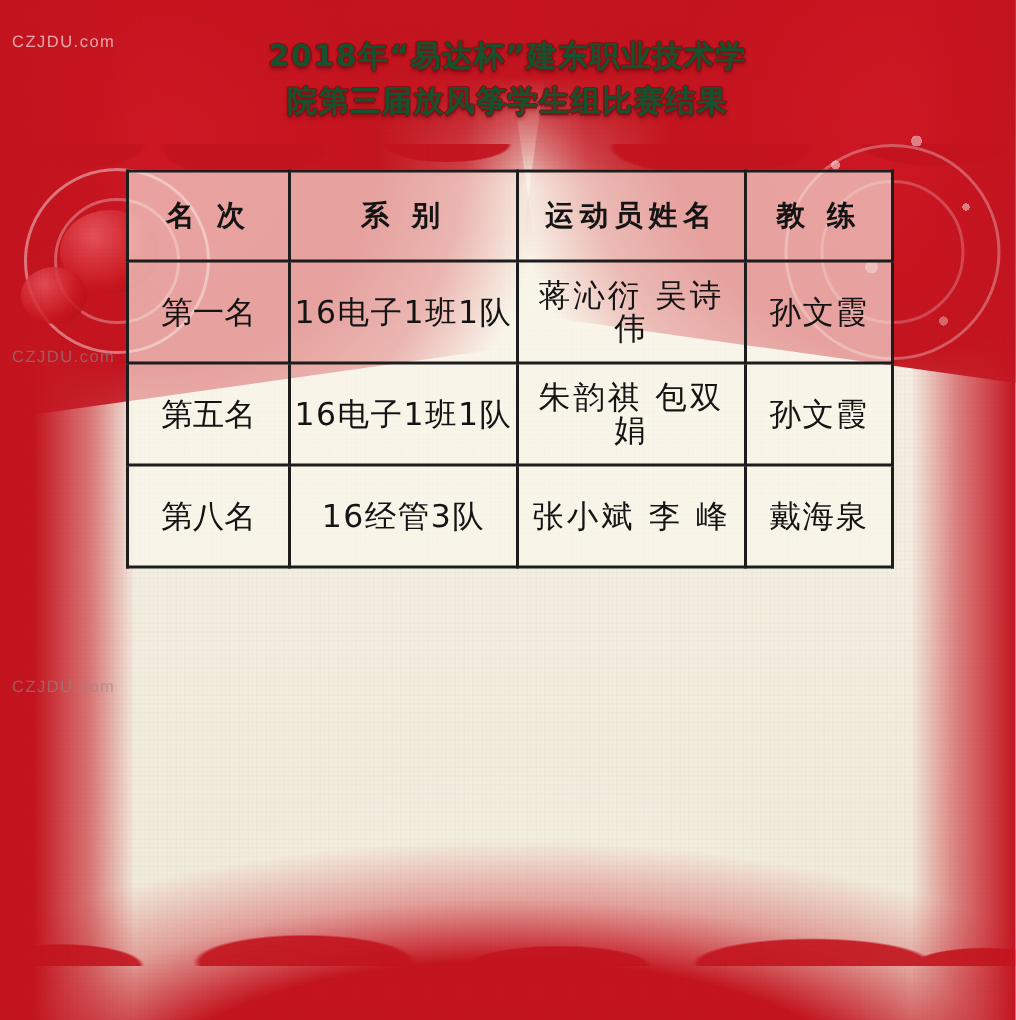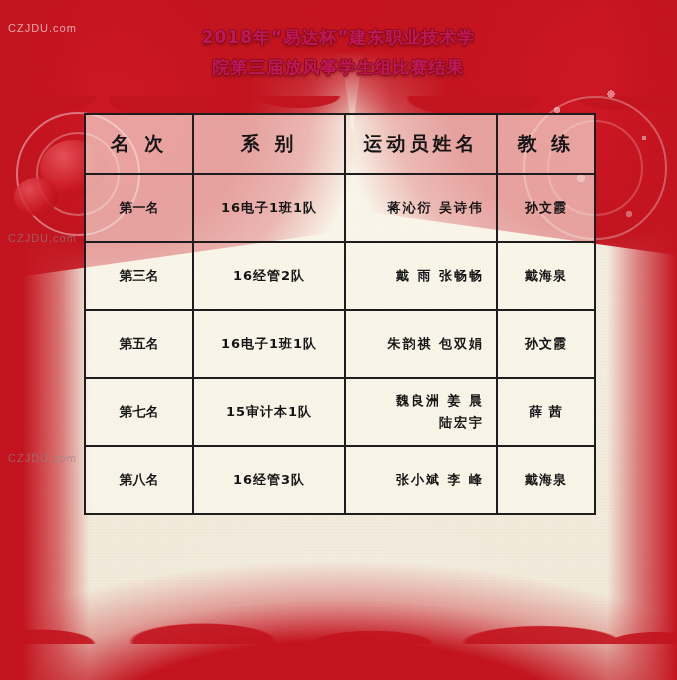--- a/index.html
+++ b/index.html
@@ -159,23 +159,23 @@
   .title-wrap {
     position: absolute;
     left: 0; right: 0;
     top: 22px;
     text-align: center;
     z-index: 5;
   }
   .title-line {
     font-family: "DejaVu Sans", "Liberation Sans", sans-serif;
     font-weight: bold;
-    font-size: 17px;
+    font-size: 20px;
     line-height: 30px;
-    color: #be185d;
+    color: #14532d;
     letter-spacing: 1px;
     text-shadow:
       0 1px 0 #8c0d14,
       0 -1px 0 #8c0d14,
       1px 0 0 #8c0d14,
       -1px 0 0 #8c0d14,
       0 2px 3px rgba(80,6,10,0.55);
   }
 
   
@@ -192,36 +192,36 @@
     background: rgba(252,248,238,0.62);
     table-layout: fixed;
   }
   table.result td,
   table.result th {
     border: 2px solid #1d1d1d;
     text-align: center;
     vertical-align: middle;
     font-family: "DejaVu Sans", "Liberation Sans", sans-serif;
     color: #141414;
-    padding: 0 12px;
+    padding: 0 2px;
   }
   table.result thead th {
     height: 58px;
     font-size: 19px;
     font-weight: bold;
     letter-spacing: 4px;
   }
   table.result tbody td {
     height: 66px;
-    font-size: 13px;
-    font-weight: bold;
+    font-size: 21px;
+    font-weight: normal;
     letter-spacing: 1px;
   }
   table.result tbody td.rank { letter-spacing: 0px; }
-  table.result tbody td.athletes { letter-spacing: 2px; text-align: right; }
+  table.result tbody td.athletes { letter-spacing: 2px; }
   table.result tbody td.athletes span { display: block; line-height: 22px; }
   table.result tbody tr:last-child td { border-bottom-width: 2px; }
 
   col.c-rank   { width: 108px; }
   col.c-dept   { width: 152px; }
   col.c-ath    { width: 152px; }
   col.c-coach  { width: 98px; }
 </style>
 </head>
 <body>
@@ -274,43 +274,26 @@
       <tbody id="result-body">
           <tr>
             <td class="rank">第一名</td>
             <td class="dept">16电子1班1队</td>
             <td class="athletes">
               <span>蒋沁衍  吴诗伟</span>
             </td>
             <td class="coach">孙文霞</td>
           </tr>
           <tr>
-            <td class="rank">第三名</td>
-            <td class="dept">16经管2队</td>
-            <td class="athletes">
-              <span>戴  雨  张畅畅</span>
-            </td>
-            <td class="coach">戴海泉</td>
-          </tr>
-          <tr>
             <td class="rank">第五名</td>
             <td class="dept">16电子1班1队</td>
             <td class="athletes">
               <span>朱韵祺  包双娟</span>
             </td>
             <td class="coach">孙文霞</td>
-          </tr>
-          <tr>
-            <td class="rank">第七名</td>
-            <td class="dept">15审计本1队</td>
-            <td class="athletes">
-              <span>魏良洲  姜  晨</span>
-              <span>陆宏宇</span>
-            </td>
-            <td class="coach">薛  茜</td>
           </tr>
           <tr>
             <td class="rank">第八名</td>
             <td class="dept">16经管3队</td>
             <td class="athletes">
               <span>张小斌  李  峰</span>
             </td>
             <td class="coach">戴海泉</td>
           </tr>
         </tbody>

